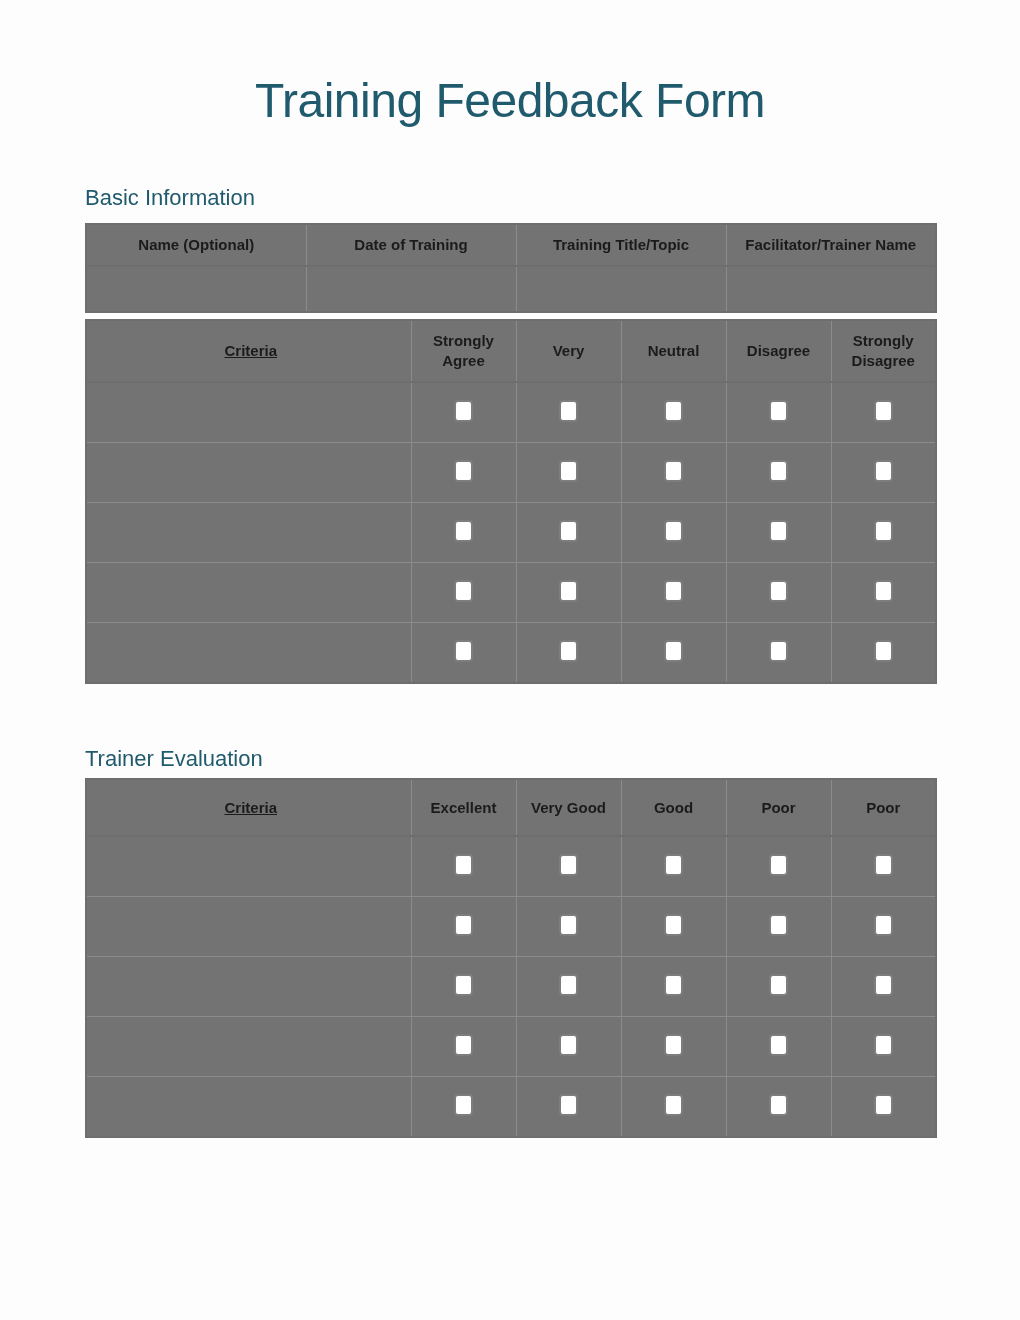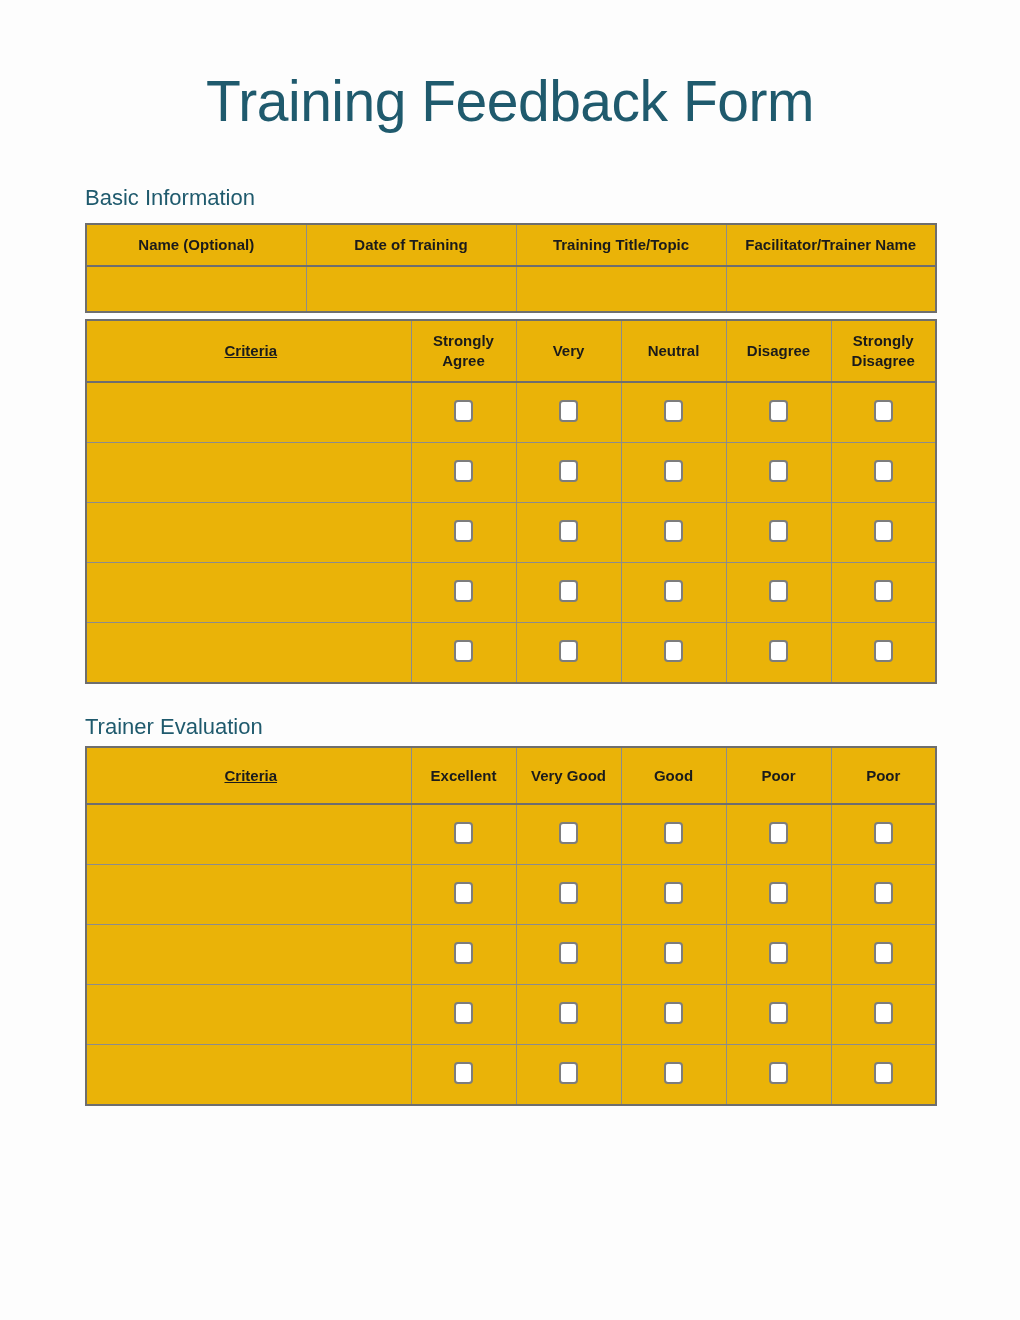--- a/index.html
+++ b/index.html
@@ -13,53 +13,53 @@
     width:1020px;
     height:1320px;
     background:#fdfdfd;
     overflow:hidden;
     position:relative;
   }
   .form-title{
     margin:0;
     padding-top:74px;
     text-align:center;
-    font-size:57px;
+    font-size:48px;
     line-height:54px;
     font-weight:400;
     letter-spacing:-0.5px;
     color:#1f5a6d;
   }
   .content{
     width:850px;
     margin-left:85px;
   }
   .section-heading{
     margin:0;
     font-size:22px;
     line-height:26px;
     font-weight:400;
     color:#1f5a6d;
   }
   #basic-heading{margin-top:57px;}
   #content-heading{margin-top:46px;}
-  #trainer-heading{margin-top:30px;}
+  #trainer-heading{margin-top:62px;}
   .note{
     margin:9px 0 0 0;
     font-style:italic;
     font-size:15.5px;
     line-height:26px;
     color:#1b1b1b;
     max-width:845px;
   }
   table.tbl{
     border-collapse:collapse;
     table-layout:fixed;
     width:850px;
-    background:#eab308;
+    background:#737373;
     border:2px solid #6e6e6e;
   }
   table.tbl th, table.tbl td{
     border:1px solid #8c8c8c;
     font-size:15px;
     vertical-align:middle;
   }
   table.tbl thead th{
     font-weight:700;
     border-bottom:2px solid #6e6e6e;

